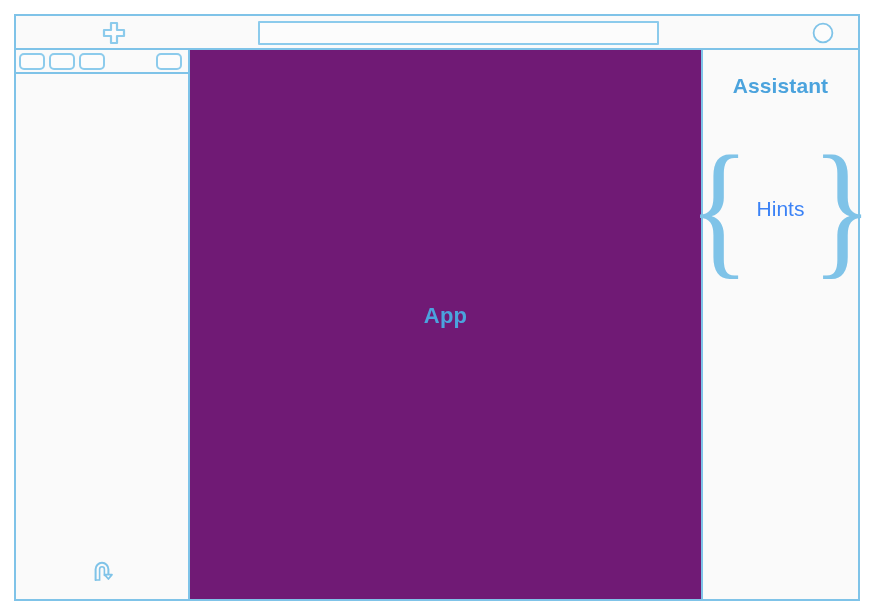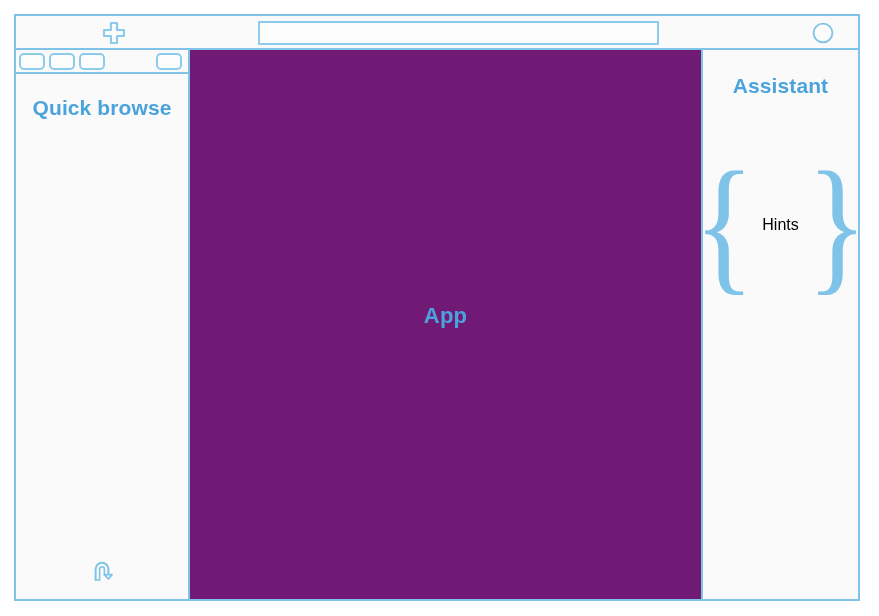--- a/index.html
+++ b/index.html
@@ -181,21 +181,21 @@
   #assistant-panel {
     flex: 0 0 155px;
     box-sizing: border-box;
     background: #FAFAFA;
     display: flex;
     flex-direction: column;
     align-items: center;
     min-width: 0;
   }
   #assistant-title {
-    margin: 24px 0 16px 0;
+    margin: 24px 0 0 0;
     font-size: 21px;
     font-weight: bold;
     color: #4BA3DD;
     letter-spacing: 0.1px;
     text-align: right;
   }
   #hints-block {
     margin-top: 52px;
     display: flex;
     align-items: center;
@@ -205,22 +205,22 @@
   .brace {
     color: #7FC3E8;
     font-family: "Liberation Serif", serif;
     font-size: 150px;
     line-height: 0.78;
     font-weight: 300;
     transform: scaleX(0.85);
     user-select: none;
   }
   #hints-label {
-    font-size: 16px;
-    color: #000000;
+    font-size: 21px;
+    color: #3b82f6;
     white-space: nowrap;
   }
 </style>
 </head>
 <body>
 
 <div id="wireframe">
 
   <div id="topbar">
 
@@ -247,21 +247,20 @@
     <div id="sidebar">
 
       <div id="sidebar-tabbar">
         <div class="tab-chip"></div>
         <div class="tab-chip"></div>
         <div class="tab-chip"></div>
         <div class="tab-chip right-aligned"></div>
       </div>
 
       <div id="sidebar-body">
-        <div id="quick-browse-title">Quick browse</div>
 
         <div id="sidebar-footer">
           <div id="uturn-btn">
             <svg width="28" height="28" viewBox="0 0 28 28">
               <path d="M7.6 23 V12.2 a6.4 6.4 0 0 1 12.8 0 V18.4" fill="none" stroke="#7FC3E8" stroke-width="2" stroke-linecap="round"></path>
               <path d="M7.6 23 H11.6 V12.2 a2.4 2.4 0 0 1 4.8 0 V18.4" fill="none" stroke="#7FC3E8" stroke-width="1.6" stroke-linecap="round"></path>
               <path d="M16.6 17.6 L20.4 22 L24 17.6 Z" fill="#FCFCFC" stroke="#7FC3E8" stroke-width="1.7" stroke-linejoin="round"></path>
             </svg>
           </div>
         </div>

